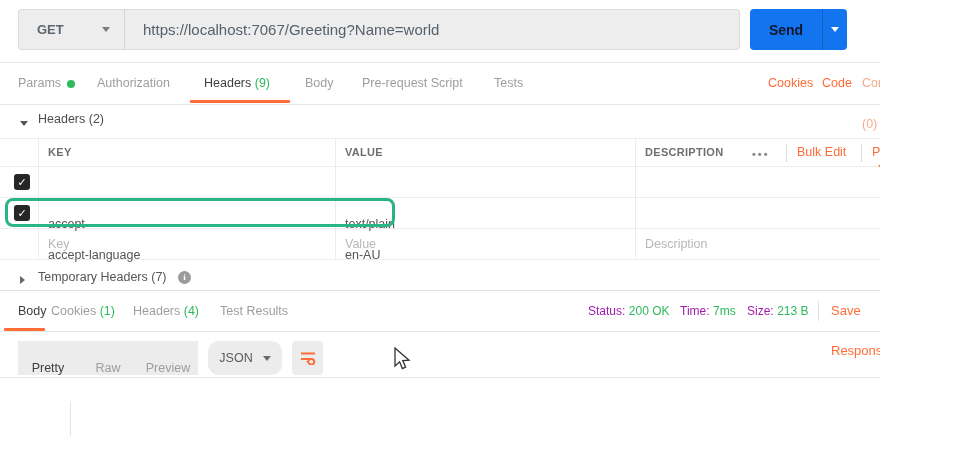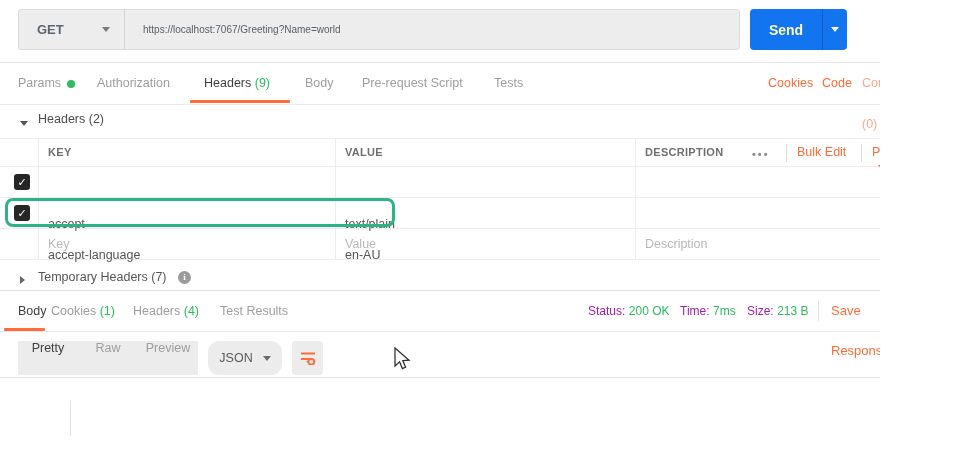--- a/index.html
+++ b/index.html
@@ -12,29 +12,29 @@
   .abs { position:absolute; }
   .hline { position:absolute; left:0; width:956px; height:1px; background:#e8e8e8; }
   .vline { position:absolute; width:1px; background:#ececec; }
 
   
   .url-bar { left:18px; top:9px; width:722px; height:41px; background:#ededed;
              border:1px solid #dcdcdc; border-radius:3px; display:flex; align-items:center; }
   .method { width:105px; height:100%; display:flex; align-items:center; justify-content:space-between;
             padding:0 14px 0 18px; color:#5b6670; font-weight:600; font-size:13px; cursor:pointer; }
   .method-divider { width:1px; height:41px; background:#d6d6d6; }
-  .url-text { flex:1; padding-left:18px; color:#56616c; font-size:10px; }
+  .url-text { flex:1; padding-left:18px; color:#56616c; font-size:15px; }
   .caret-down { width:0; height:0; border-left:4px solid transparent; border-right:4px solid transparent;
                 border-top:5px solid #7a7a7a; display:inline-block; }
   .caret-right { width:0; height:0; border-top:4px solid transparent; border-bottom:4px solid transparent;
                  border-left:5px solid #666; display:inline-block; }
   .btn-group { top:9px; height:41px; border-radius:4px; display:flex; overflow:hidden; }
   .send-group { left:750px; width:97px; background:#1374f0; }
   .send-main { width:72px; display:flex; align-items:center; justify-content:center;
-               color:#fef9c3; font-weight:700; font-size:14px; cursor:pointer; }
+               color:#0f172a; font-weight:700; font-size:14px; cursor:pointer; }
   .send-caret { width:25px; display:flex; align-items:center; justify-content:center;
                 border-left:1px solid rgba(0,0,0,0.18); cursor:pointer; }
   .send-caret .caret-down { border-top-color:#fff; }
   .save-group { left:857px; width:84px; background:#ececec;margin-left:24px; }
   .save-main { width:53px; display:flex; align-items:center; justify-content:center;
                color:#8b8b8b; font-size:14px; cursor:pointer; }
   .save-caret { width:31px; display:flex; align-items:center; justify-content:center;
                 border-left:1px solid #d9d9d9; cursor:pointer; }
 
   
@@ -64,21 +64,21 @@
 
   
   .resp-tab { position:absolute; top:291px; height:40px; line-height:40px; color:#9e9e9e; cursor:pointer; }
   .resp-underline { left:4px; top:328px; width:41px; height:3px; background:#ff6c37; border-radius:1px; }
   .meta-label { color:#a21caf; font-size:12px; }
   .meta-value { color:#2cbb5d; font-size:12px; }
   .meta-item { position:absolute; top:291px; height:40px; line-height:40px; }
 
   
   .seg-group { left:18px; top:341px; width:180px; height:34px; background:#ececec; border-radius:0;
-               display:flex; align-items:flex-start; }
+               display:flex; align-items:flex-end; }
   .seg { flex:1; text-align:center; color:#9e9e9e; cursor:pointer; font-size:12.5px; }
   .seg.active { color:#3f3f3f; }
   .json-btn { left:208px; top:341px; width:74px; height:34px; background:#ececec; border-radius:11px;
               display:flex; align-items:center; justify-content:center; gap:10px; color:#5a5a5a; cursor:pointer; }
   .wrap-btn { left:292px; top:341px; width:31px; height:34px; background:#ececec; border-radius:4px;
               display:flex; align-items:center; justify-content:center; cursor:pointer; }
   .tool-icon { position:absolute; top:351px; cursor:pointer; }
 
   
   .code-area { left:0; top:378px; width:940px; height:78px; background:#fff;

